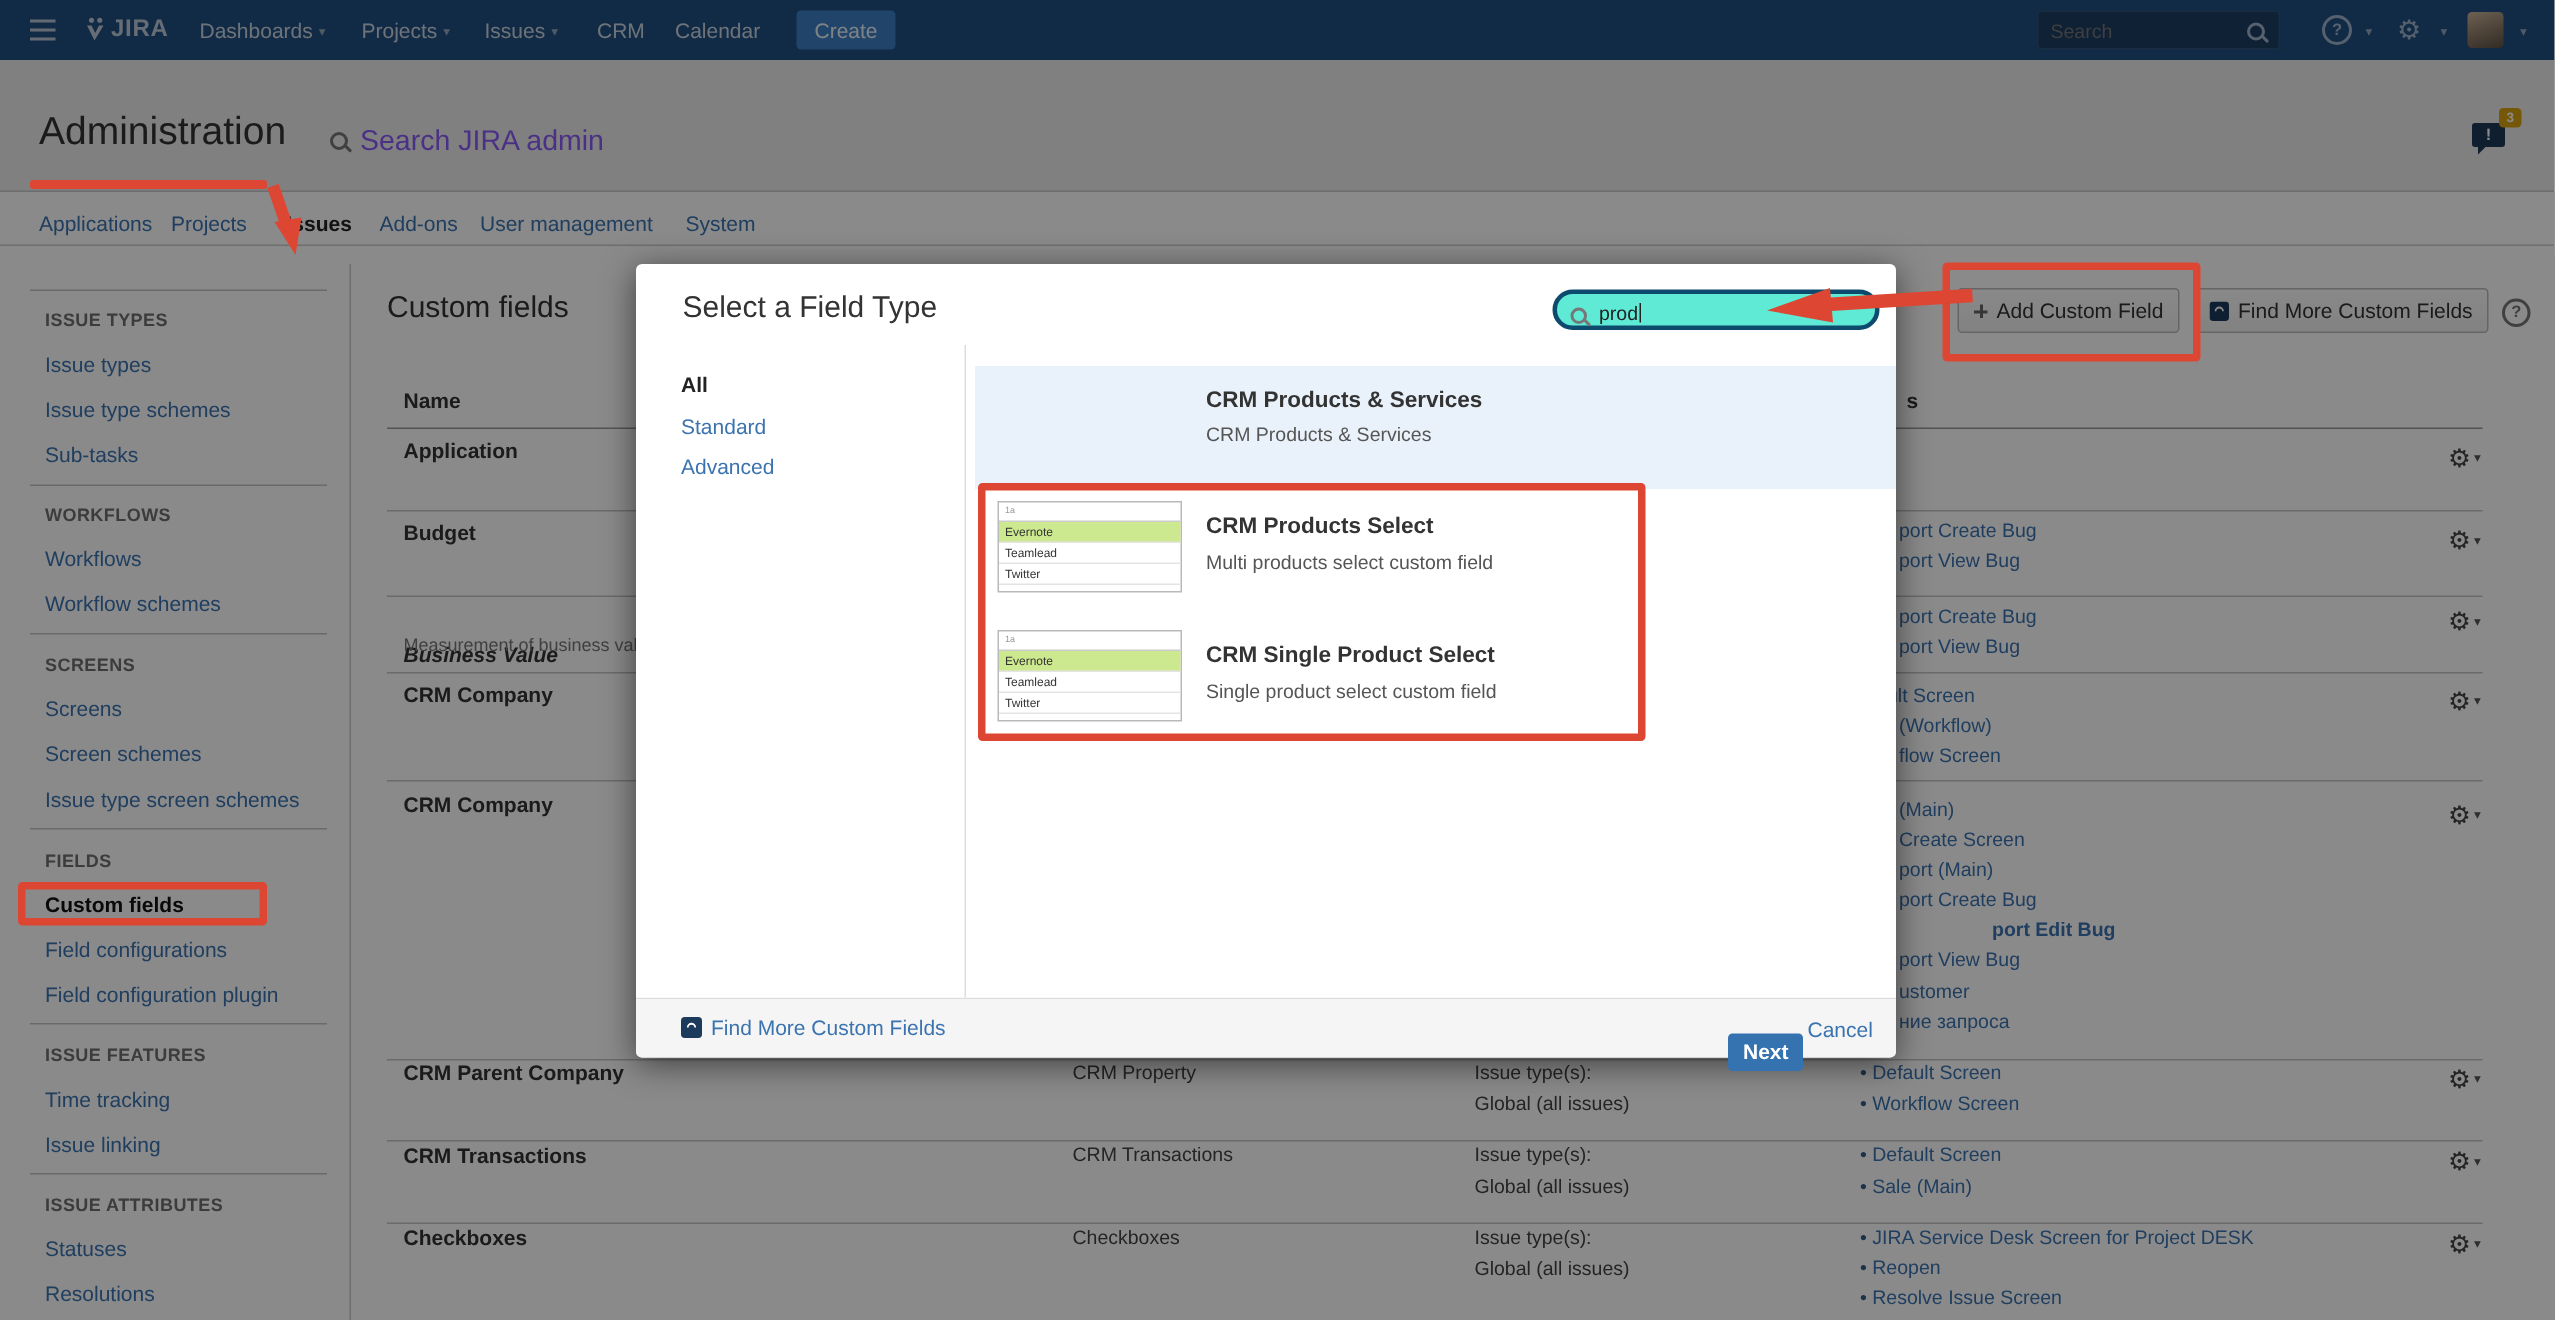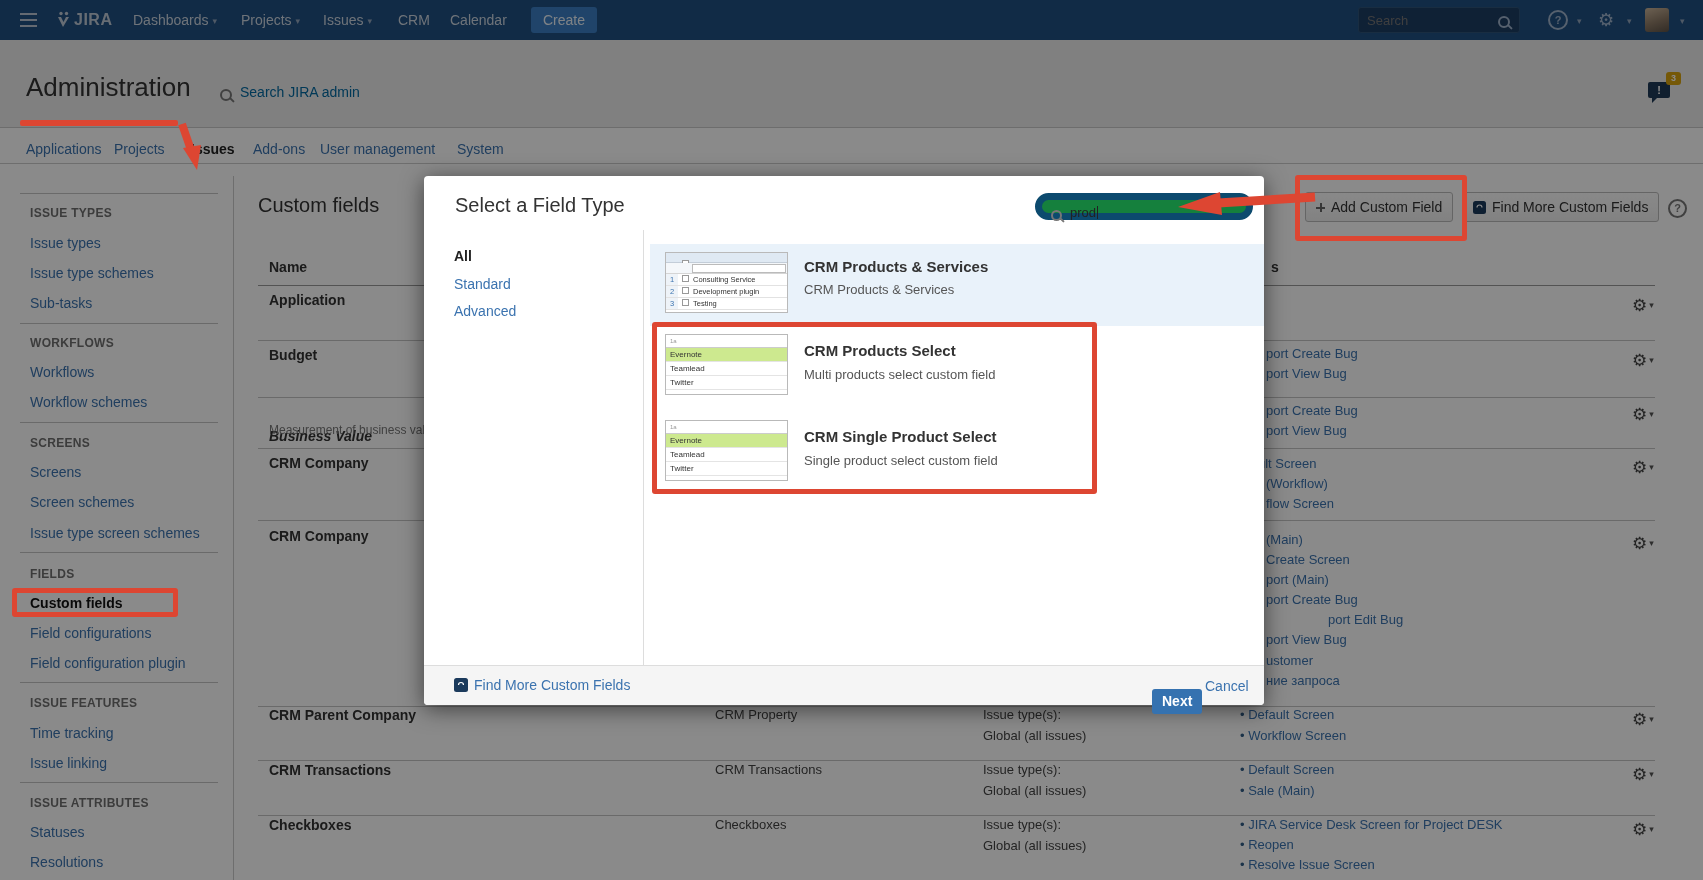--- a/index.html
+++ b/index.html
@@ -24,21 +24,21 @@
               transform:rotate(45deg);right:-5px;bottom:-2px;border-radius:1px;}
   .qm{display:inline-block;width:16px;height:16px;border:2px solid #9fb3cc;border-radius:50%;
       color:#9fb3cc;font-size:11px;font-weight:bold;text-align:center;line-height:16px;}
   .qm::before{content:"?";}
   .gear-glyph{font-size:18px;color:#9fb3cc;}
   .avatar{position:absolute;left:1645px;top:8px;width:24px;height:24px;border-radius:3px;
           background:linear-gradient(160deg,#c9b49a 0%,#8d7a66 55%,#5d5247 100%);}
   
   .admin-band{position:absolute;left:0;top:40px;width:1703px;height:88px;background:#ececec;border-bottom:1px solid #c9c9c9;box-sizing:border-box;}
   .admin-title{font-size:26px;color:#333;}
-  .admin-search-label{font-size:14px;color:#0369a1;}
+  .admin-search-label{font-size:19px;color:#8b5cf6;}
   .bubble{position:absolute;left:1648px;top:82px;width:22px;height:16px;background:#1f3a57;border-radius:2px;color:#fff;
           font-size:11px;font-weight:bold;text-align:center;line-height:16px;}
   .bubble::before{content:"!";}
   .bubble::after{content:"";position:absolute;left:4px;bottom:-5px;border:3px solid transparent;border-top-color:#1f3a57;border-left-color:#1f3a57;}
   .badge{position:absolute;left:1666px;top:72px;min-width:13px;height:13px;background:#d8a30d;border-radius:3px;
          color:#fff;font-size:9px;font-weight:bold;text-align:center;line-height:13px;padding:0 1px;}
   
   .tab{font-size:14px;color:#3b73af;cursor:pointer;}
   .tab.active{color:#222;font-weight:bold;}
   .tabs-border{position:absolute;left:0;top:163px;width:1703px;height:1px;background:#ccc;}
@@ -65,22 +65,22 @@
   .plus::before{content:"";position:absolute;left:0;top:4px;width:9px;height:2px;background:#666;}
   .plus::after{content:"";position:absolute;left:4px;top:0;width:2px;height:9px;background:#666;}
   .qm2{display:inline-block;width:15px;height:15px;border:2px solid #777;border-radius:50%;color:#777;
        font-size:11px;font-weight:bold;text-align:center;line-height:15px;}
   .qm2::before{content:"?";}
   
   .blanket{position:absolute;inset:0;background:rgba(0,0,0,0.46);z-index:10;}
   .modal{position:absolute;left:424px;top:176px;width:840px;height:529px;background:#fff;border-radius:4px;
          box-shadow:0 4px 22px rgba(0,0,0,.55);z-index:20;}
   .modal-title{font-size:20px;color:#333;}
-  .pill{position:absolute;left:611px;top:17px;width:218px;height:27px;border:7px solid #0c4a6e;border-radius:14px;
-        box-sizing:border-box;background:#15803d;color:#777;}
+  .pill{position:absolute;left:611px;top:17px;width:218px;height:27px;border:3px solid #0c4a6e;border-radius:14px;
+        box-sizing:border-box;background:#5eead4;color:#777;}
   .pill-text{position:absolute;left:28px;top:5px;font-size:13px;color:#222;}
   .caretbar{display:inline-block;width:1px;height:13px;background:#222;vertical-align:-2px;margin-left:1px;}
   .mnav{font-size:14px;color:#3b73af;cursor:pointer;}
   .mnav.active{color:#222;font-weight:bold;}
   .mitem-title{font-size:15px;font-weight:bold;color:#333;}
   .mitem-desc{font-size:13px;color:#555;}
   .mrow{position:absolute;left:226px;width:614px;cursor:pointer;}
   .mrow.sel{background:#e9f2fa;}
   .mfoot{position:absolute;left:0;top:489px;width:840px;height:40px;background:#f5f5f5;border-top:1px solid #ddd;
          border-radius:0 0 4px 4px;box-sizing:border-box;}
@@ -222,21 +222,21 @@
   <span class="scr ab" style="left:1266px;top:366px;">port View Bug</span>
   <span class="scr ab" style="left:1266px;top:403px;">port Create Bug</span>
   <span class="scr ab" style="left:1266px;top:423px;">port View Bug</span>
   <span class="scr ab" style="left:1258px;top:456px;">ult Screen</span>
   <span class="scr ab" style="left:1266px;top:476px;">(Workflow)</span>
   <span class="scr ab" style="left:1266px;top:496px;">flow Screen</span>
   <span class="scr ab" style="left:1266px;top:532px;">(Main)</span>
   <span class="scr ab" style="left:1266px;top:552px;">Create Screen</span>
   <span class="scr ab" style="left:1266px;top:572px;">port (Main)</span>
   <span class="scr ab" style="left:1266px;top:592px;">port Create Bug</span>
-  <span class="scr ab" style="left:1328px;top:612px;">port Edit Bug</span>
+  <span class="scr ab" style="left:1328px;top:612px;font-weight:bold;">port Edit Bug</span>
   <span class="scr ab" style="left:1266px;top:632px;">port View Bug</span>
   <span class="scr ab" style="left:1266px;top:653px;">ustomer</span>
   <span class="scr ab" style="left:1266px;top:673px;">ние запроса</span>
 
   <span class="scr bullet ab" style="left:1240px;top:707px;">Default Screen</span>
   <span class="scr bullet ab" style="left:1240px;top:728px;">Workflow Screen</span>
   <span class="scr bullet ab" style="left:1240px;top:762px;">Default Screen</span>
   <span class="scr bullet ab" style="left:1240px;top:783px;">Sale (Main)</span>
   <span class="scr bullet ab" style="left:1240px;top:817px;">JIRA Service Desk Screen for Project DESK</span>
   <span class="scr bullet ab" style="left:1240px;top:837px;">Reopen</span>
@@ -259,27 +259,20 @@
       <span class="ab" style="left:9px;top:7px;color:#777;"><span class="mag" style="width:7px;height:7px;"></span></span>
       <span class="pill-text"><span>prod</span><span class="caretbar"></span></span>
     </span>
 
     <span class="mnav active ab" style="left:30px;top:72px;">All</span>
     <span class="mnav ab" style="left:30px;top:100px;">Standard</span>
     <span class="mnav ab" style="left:30px;top:127px;">Advanced</span>
     <div class="vline ab" style="left:219px;top:54px;height:435px;background:#ddd;"></div>
 
     <div class="mrow sel" style="top:68px;height:82px;"></div>
-    <div class="thumb" style="top:76px;">
-      <div class="t1-head"><span class="cbx" style="margin-left:16px;"></span></div>
-      <div class="t1-filter"></div>
-      <div class="t1-row"><span class="t1-num">1</span><span class="cbx"></span><span>Consulting Service</span></div>
-      <div class="t1-row"><span class="t1-num">2</span><span class="cbx"></span><span>Development plugin</span></div>
-      <div class="t1-row"><span class="t1-num">3</span><span class="cbx"></span><span>Testing</span></div>
-    </div>
     <span class="mitem-title ab" style="left:380px;top:82px;">CRM Products &amp; Services</span>
     <span class="mitem-desc ab" style="left:380px;top:106px;">CRM Products &amp; Services</span>
 
     <div class="mrow" style="top:150px;height:84px;"></div>
     <div class="thumb" style="top:158px;">
       <div class="t2-head">1a</div>
       <div class="t2-row green">Evernote</div>
       <div class="t2-row">Teamlead</div>
       <div class="t2-row">Twitter</div>
     </div>

